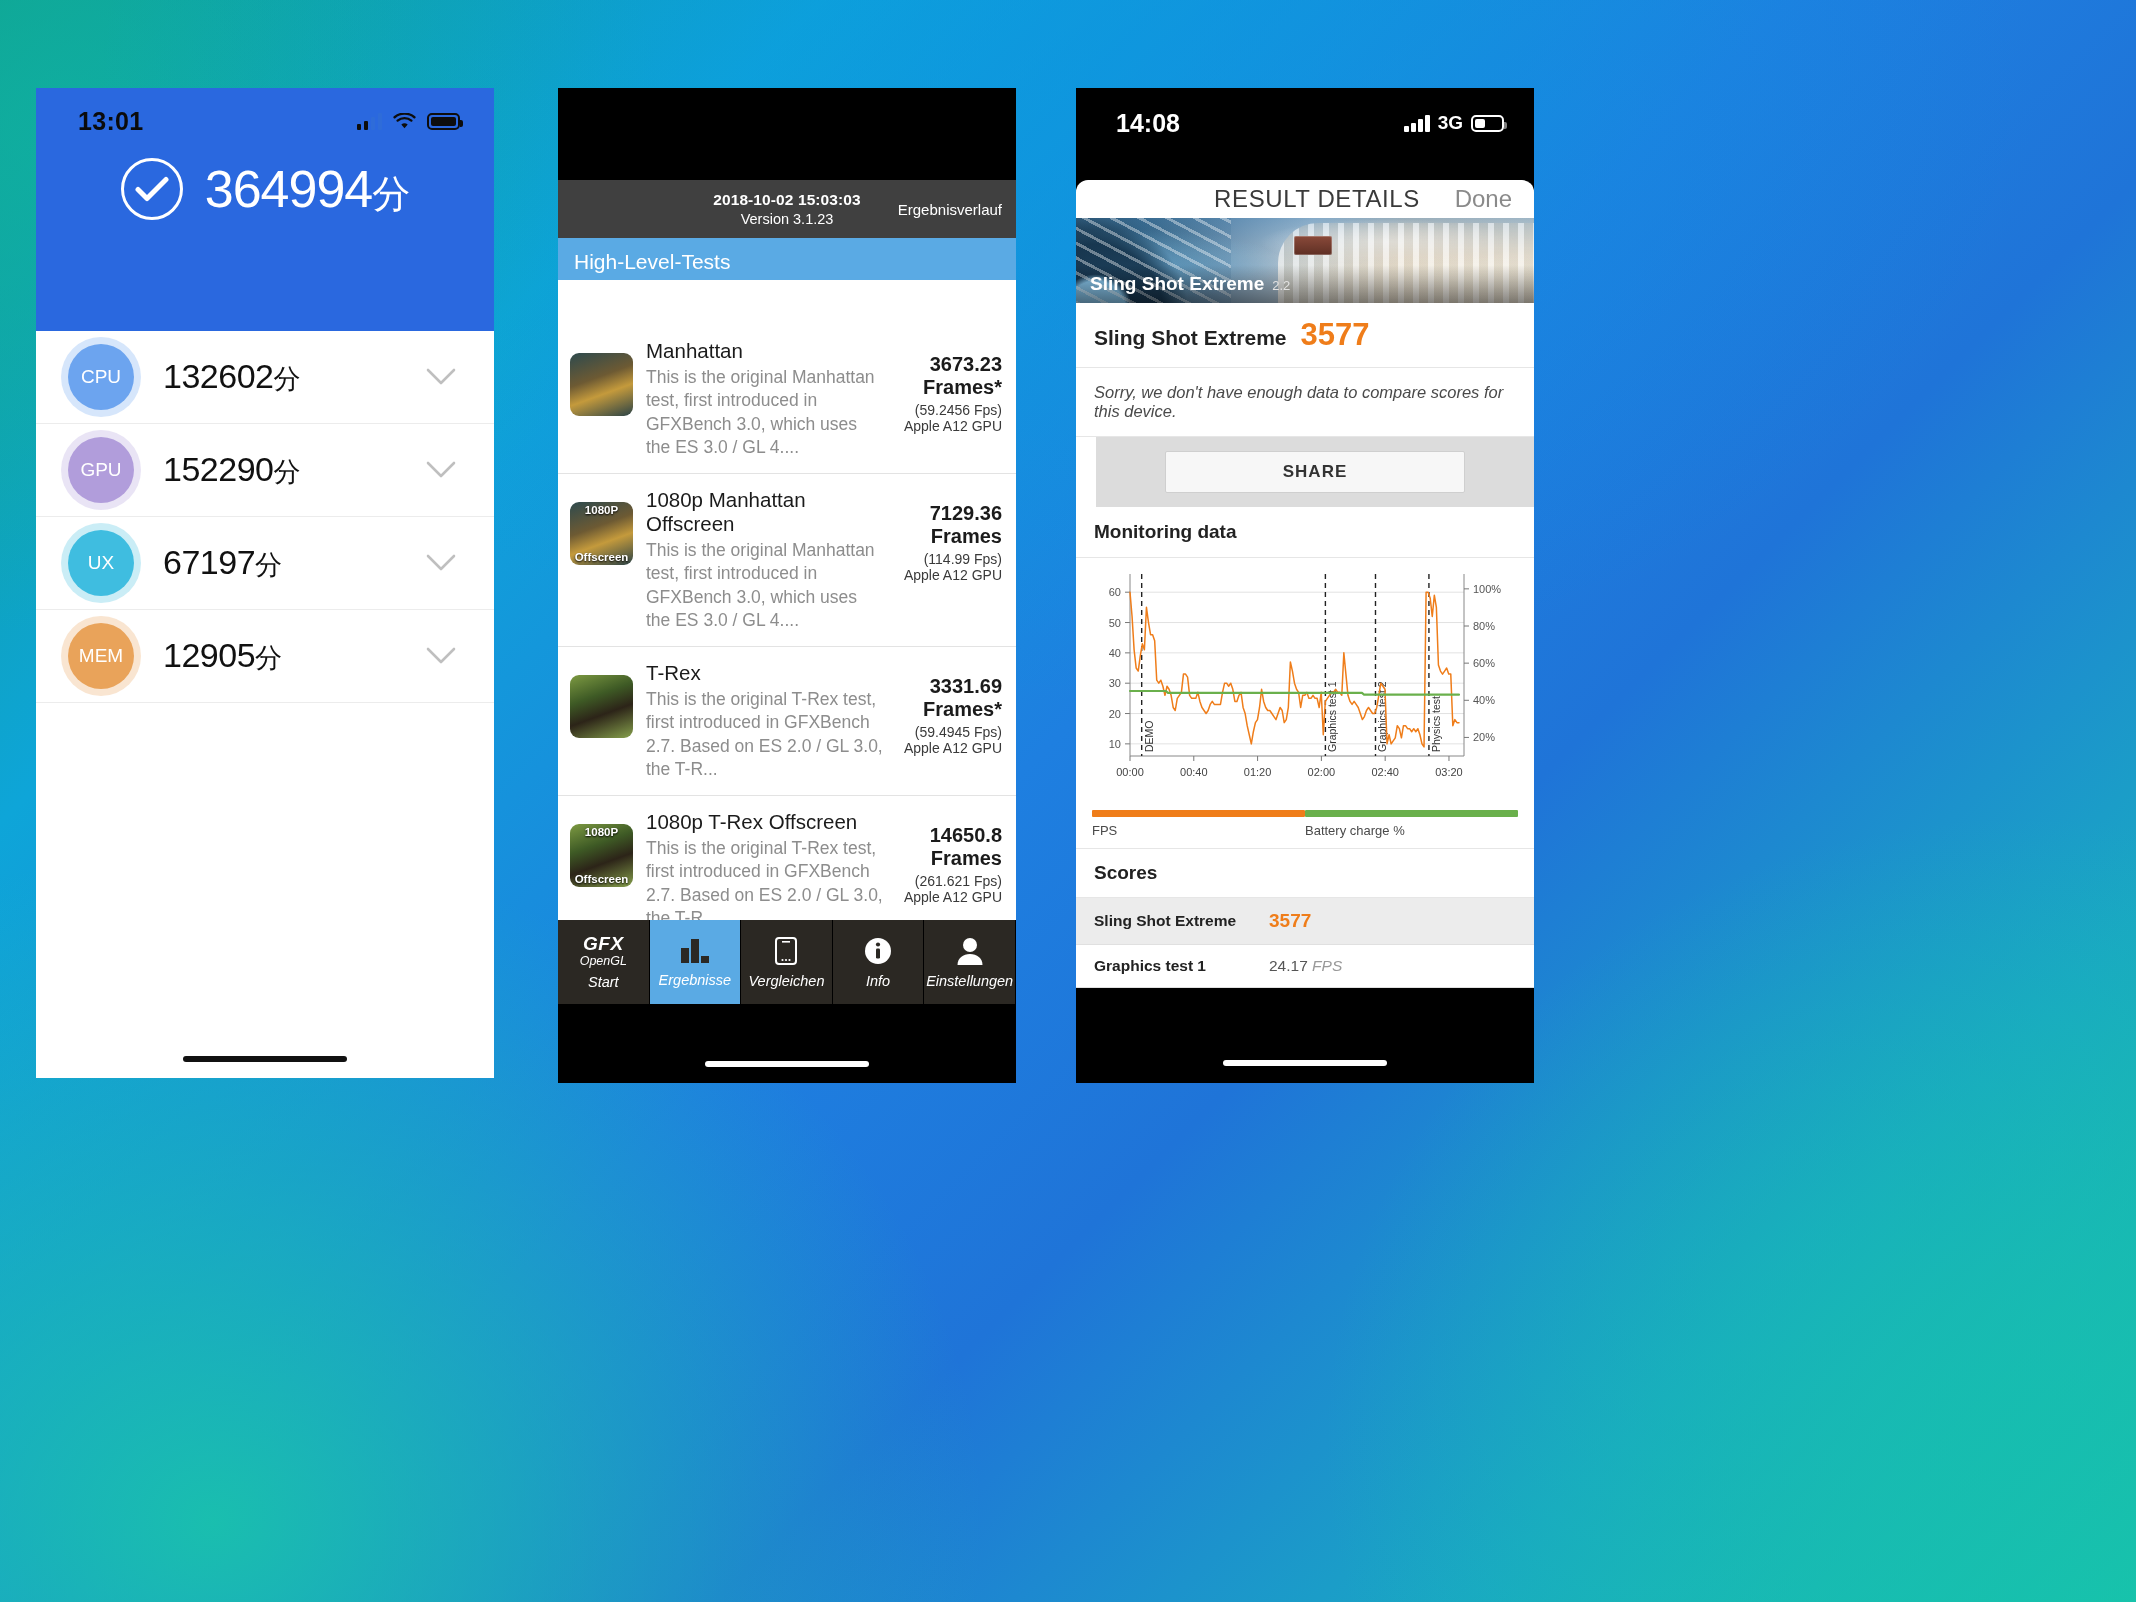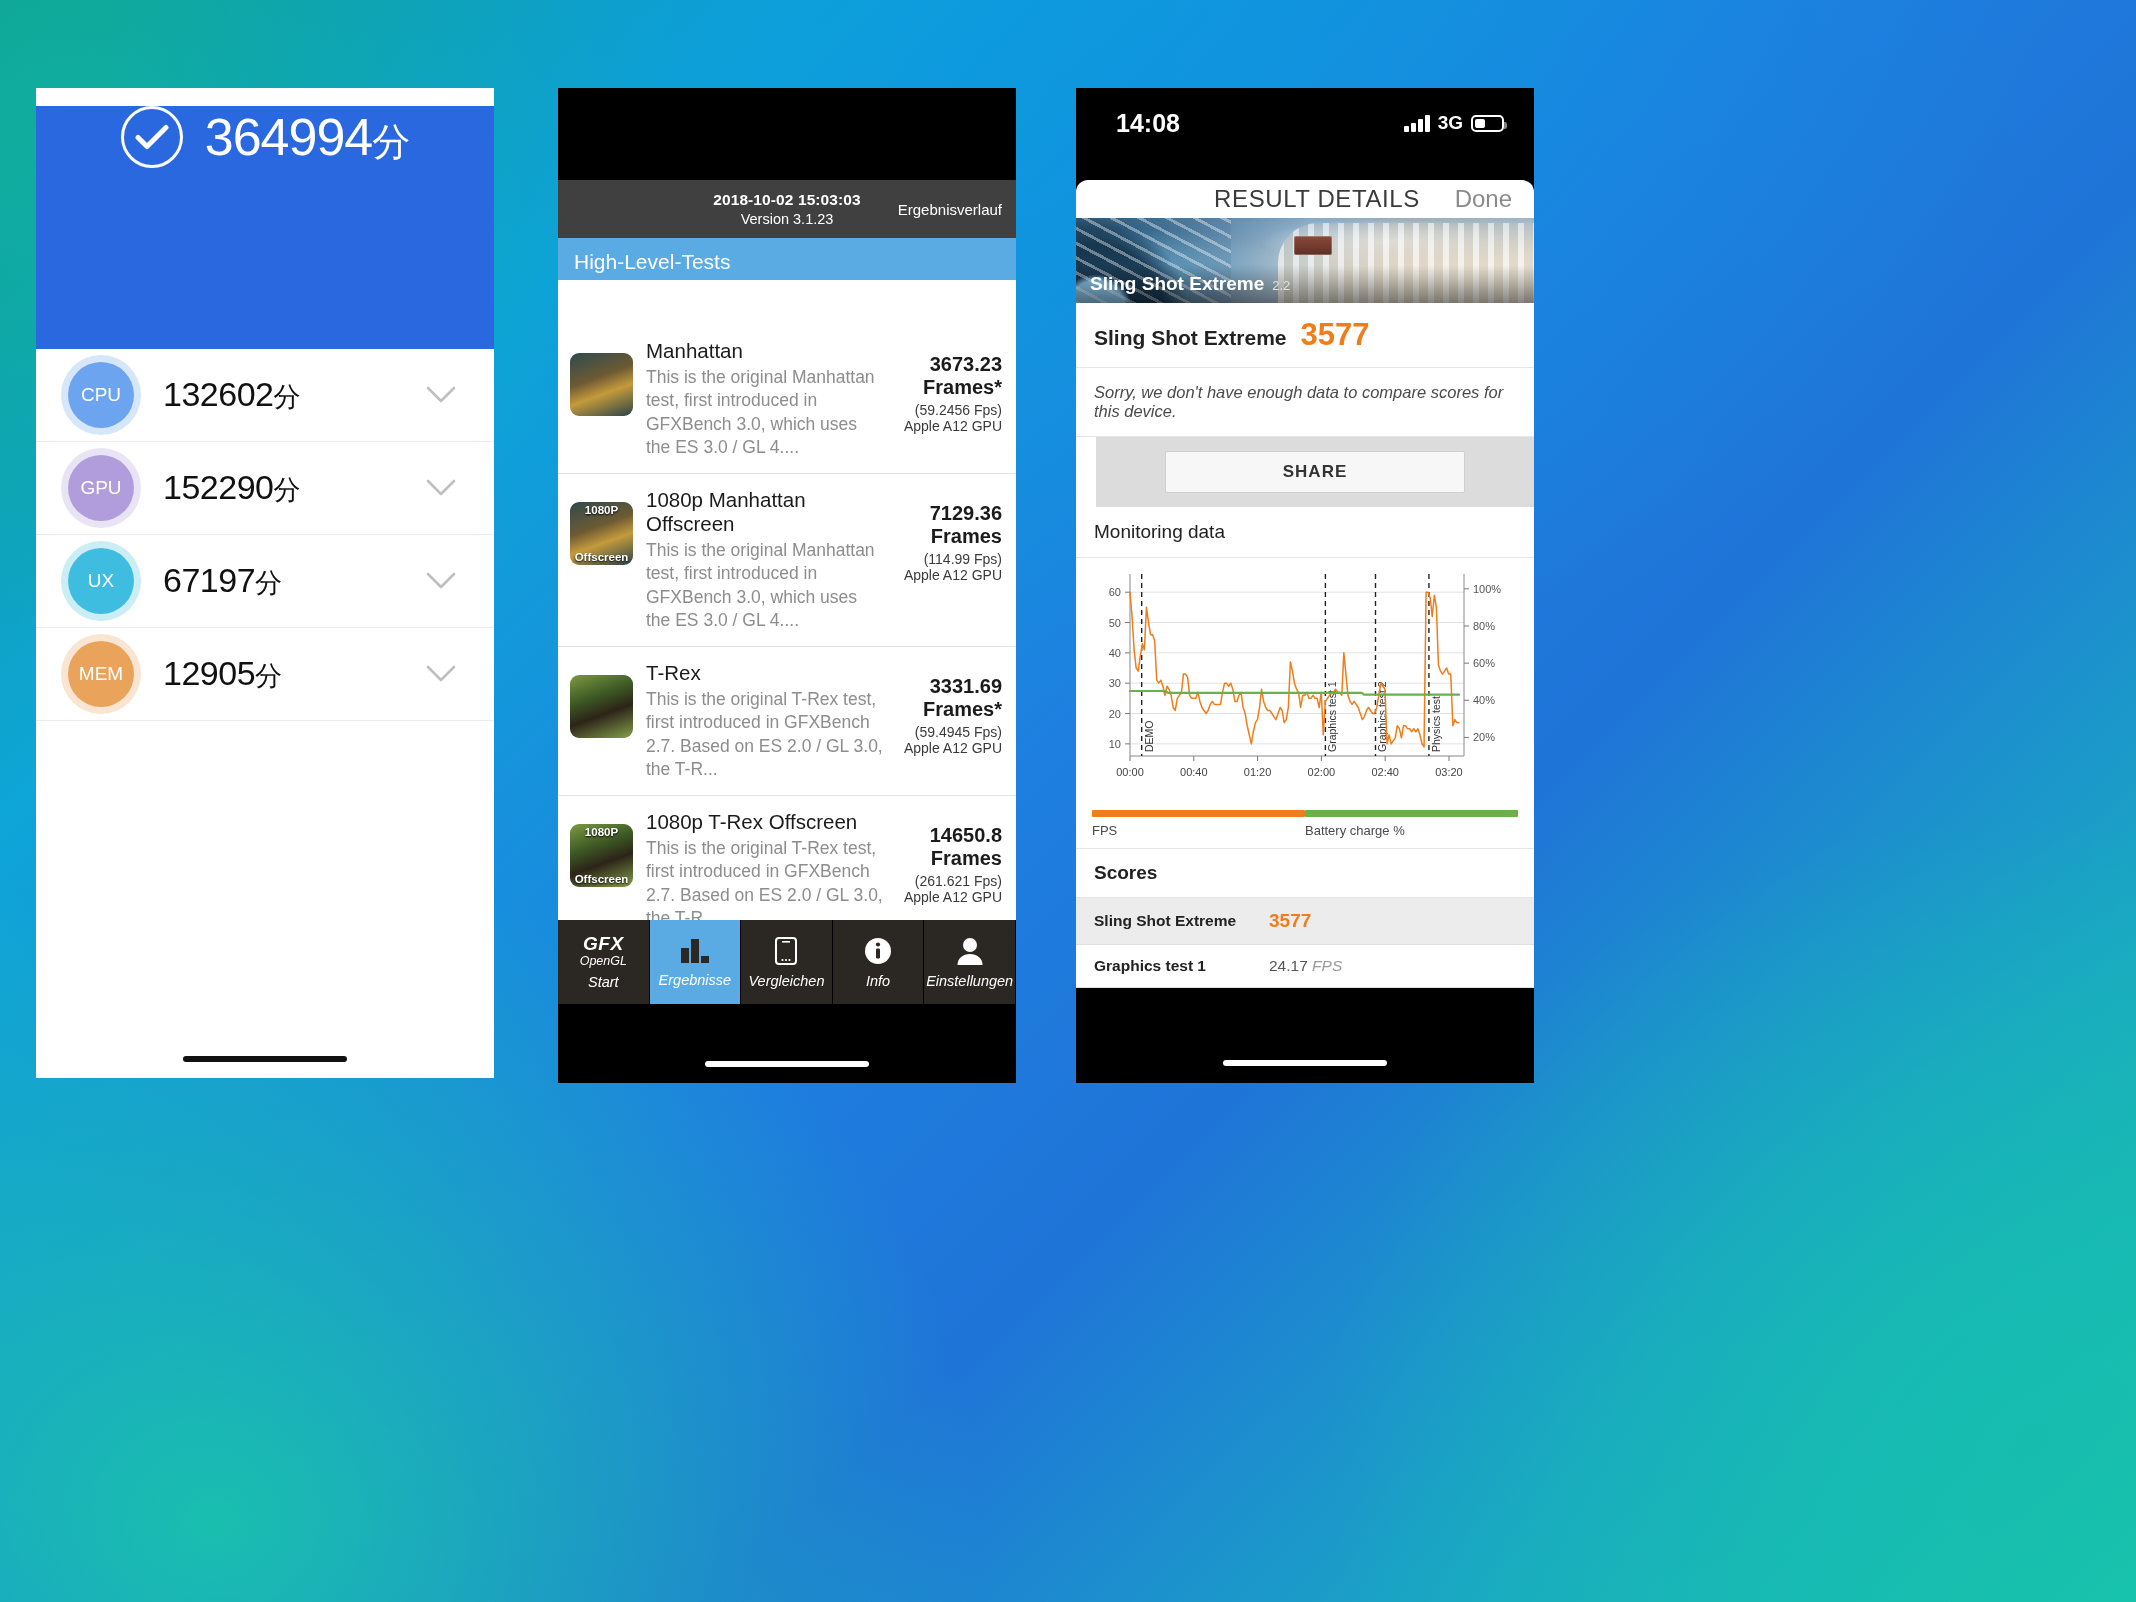--- a/index.html
+++ b/index.html
@@ -143,21 +143,21 @@
   .p3-scoreline { display:flex; align-items:baseline; gap:14px; padding: 14px 18px;
     border-bottom:1px solid #e6e6e6; }
   .p3-scoreline b { font-size: 21px; font-weight:700; color:#222; }
   .p3-scoreline span { font-size: 31px; font-weight:700; color:#ef7d1a; }
   .p3-note { padding: 15px 18px; font-size: 16.5px; font-style:italic; color:#4a4a4a;
     border-bottom:1px solid #e6e6e6; }
   .p3-sharebar { background:#dcdcdc; padding: 14px 0; display:flex; justify-content:center;margin-left:20px; }
   .p3-share { width: 300px; height: 42px; background:#f7f7f7; border:1px solid #cfcfcf;
     display:flex; align-items:center; justify-content:center; font-size:17px; font-weight:700;
     color:#333; letter-spacing:1px; cursor:pointer; border-radius:2px; }
-  .p3-secthead { padding: 14px 18px; font-size: 19px; font-weight:400; color:#222;
+  .p3-secthead { padding: 14px 18px; font-size: 19px; font-weight:700; color:#222;
     border-bottom:1px solid #e6e6e6; background:#fff;}
   .p3-chartbox { background:#fff; padding: 8px 10px 6px; }
   .p3-legend { display:flex; padding: 2px 16px 10px; gap:0; }
   .p3-legend > div { flex:1; }
   .p3-legbar { height: 7px; border-radius:1px; }
   .p3-leglabel { font-size: 13px; color:#4a4a4a; margin-top: 6px; }
   .p3-scores-head { padding: 13px 18px; font-size: 19px; font-weight:700; color:#222;
     border-top:1px solid #e6e6e6; border-bottom:1px solid #e6e6e6; }
   .p3-scorerow { display:flex; align-items:center; padding: 12px 18px; background:#ececec;
     border-bottom:1px solid #e0e0e0; }
@@ -170,20 +170,41 @@
     width: 164px; height: 6px; background:#fff; border-radius:3px; }
   svg { display:block; }
 </style>
 </head>
 <body>
 
 <div class="bg-overlay"></div>
 
 <div class="phone" id="phone1">
   <div class="p1-hero">
+    <div class="p1-status">
+      <div class="p1-time">13:01</div>
+      <div class="p1-statusicons">
+        <span class="bars">
+            <i></i>
+            <i></i>
+            <i></i>
+            <i></i>
+          </span>
+        <span>
+          <svg width="23" height="17" viewBox="0 0 23 17">
+              <path d="M11.5 15.3l3.2-3.8a5 5 0 0 0-6.4 0z" fill="#0d0d0d"></path>
+              <path d="M4.6 7.6a11 11 0 0 1 13.8 0" stroke="#0d0d0d" stroke-width="2.4" fill="none" stroke-linecap="round"></path>
+              <path d="M1.6 4.2a15.6 15.6 0 0 1 19.8 0" stroke="#0d0d0d" stroke-width="2.4" fill="none" stroke-linecap="round"></path>
+            </svg>
+        </span>
+        <span class="batt">
+            <i></i>
+          </span>
+      </div>
+    </div>
     <div class="p1-scorewrap">
       <div class="p1-check">
         <svg width="34" height="26" viewBox="0 0 34 26">
             <path d="M3 13.5l9 9L31 3.5" stroke="#fff" stroke-width="5" fill="none" stroke-linecap="round" stroke-linejoin="round"></path>
           </svg>
       </div>
       <div class="p1-total"><span>364994</span><span class="cn">分</span></div>
     </div>
   </div>
 

